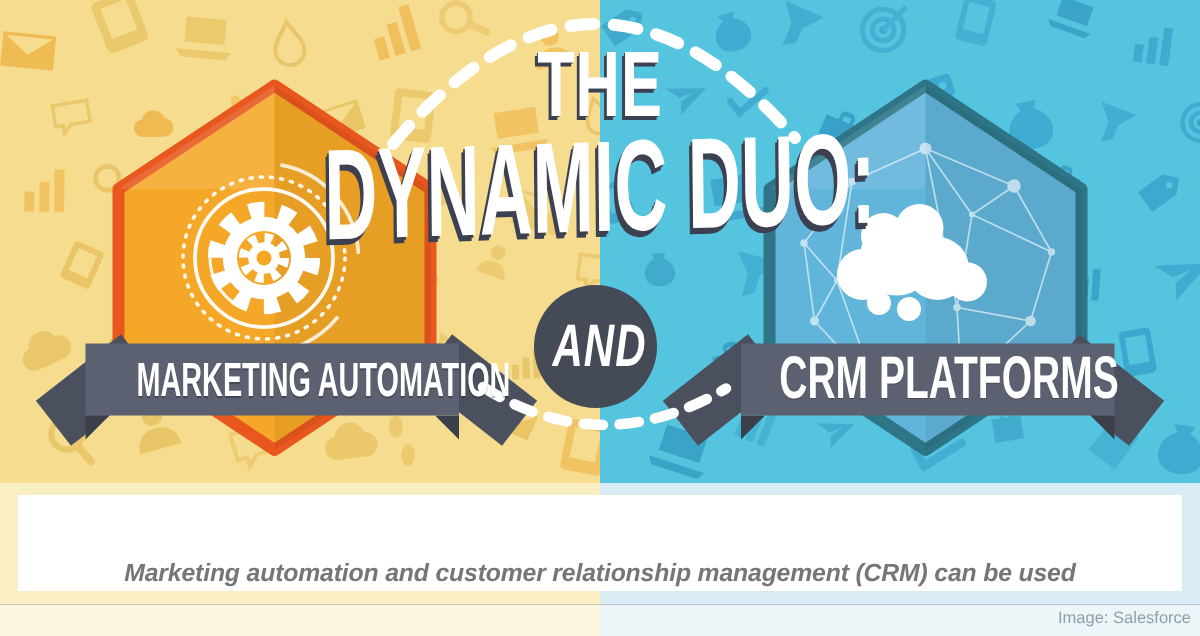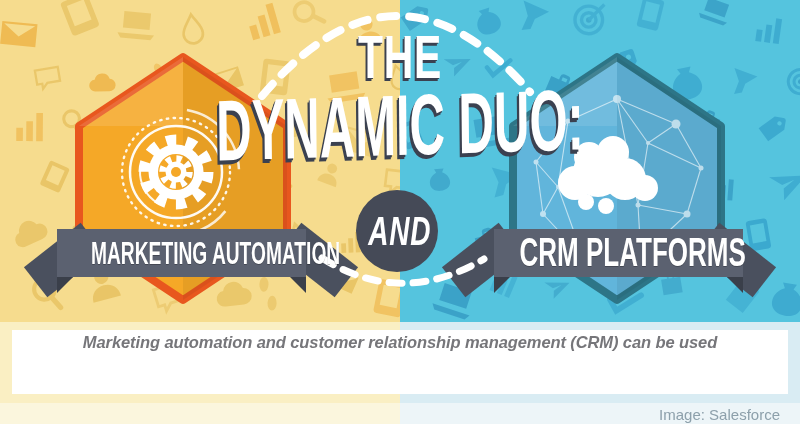--- a/index.html
+++ b/index.html
@@ -28,24 +28,24 @@
      text-align:center;line-height:82px;color:#fff;font-size:40px;
      font-weight:bold;font-style:italic;transform:scaleX(.7);letter-spacing:1px;}
   .bottom-band{position:absolute;top:322px;height:81px;width:400px;z-index:4;}
   .band-left{left:0;background:#FAEFC3;}
   .band-right{left:400px;background:#D9ECF3;}
   .bottom-strip{position:absolute;top:403px;height:21px;width:400px;z-index:4;}
   .strip-left{left:0;background:#FBF6DD;}
   .strip-right{left:400px;background:#EDF5F8;}
   .whitebox{position:absolute;left:12px;top:330px;width:776px;height:64px;
      background:#fff;z-index:5;display:flex;flex-direction:column;
-     justify-content:flex-start;}
+     justify-content:flex-end;}
   .desc-line{font-style:italic;font-weight:bold;font-size:16.5px;line-height:24px;
      color:#76767A;text-align:center;white-space:nowrap;letter-spacing:-.1px;}
-  .credit{position:absolute;right:20px;top:406px;z-index:6;font-size:15px;
+  .credit{position:absolute;right:6px;top:406px;z-index:6;font-size:11px;
      color:#8DA0AB;text-align:center;}
 </style>
 </head>
 <body>
 
 <div class="stage">
 
   <svg width="0" height="0" style="position:absolute" aria-hidden="true">
     <defs>
       <symbol id="sym-envelope" viewBox="0 0 24 24">

